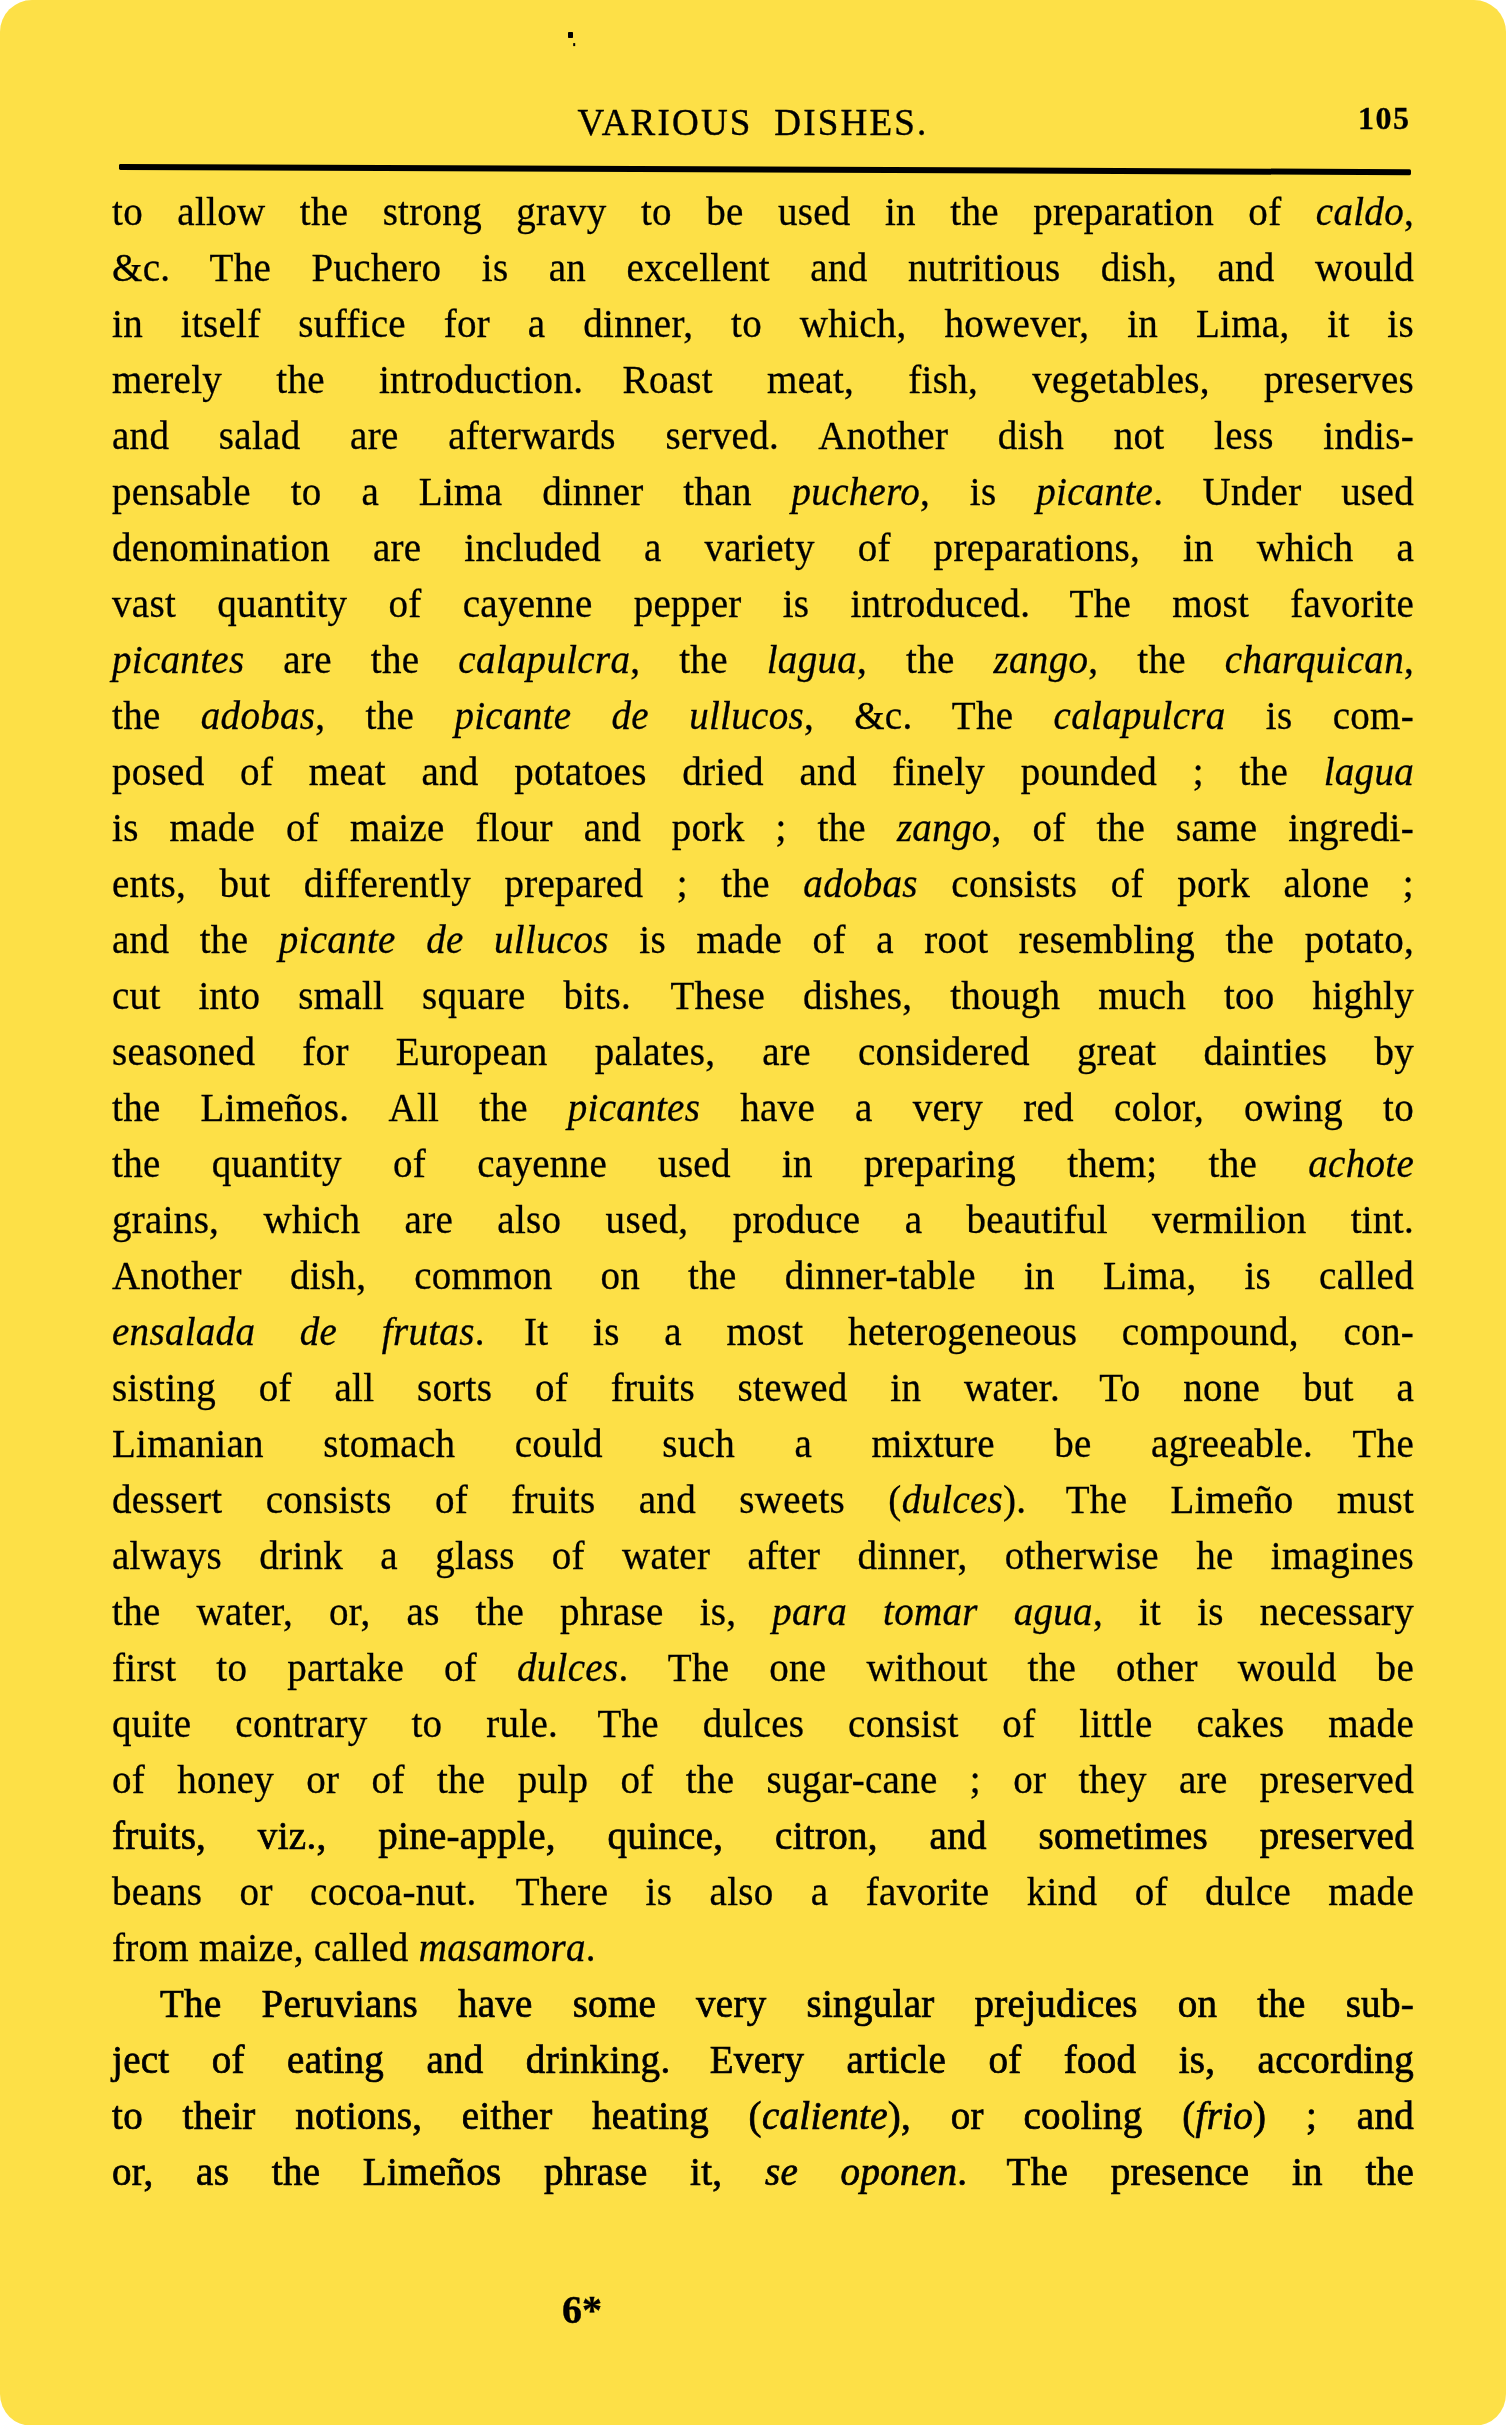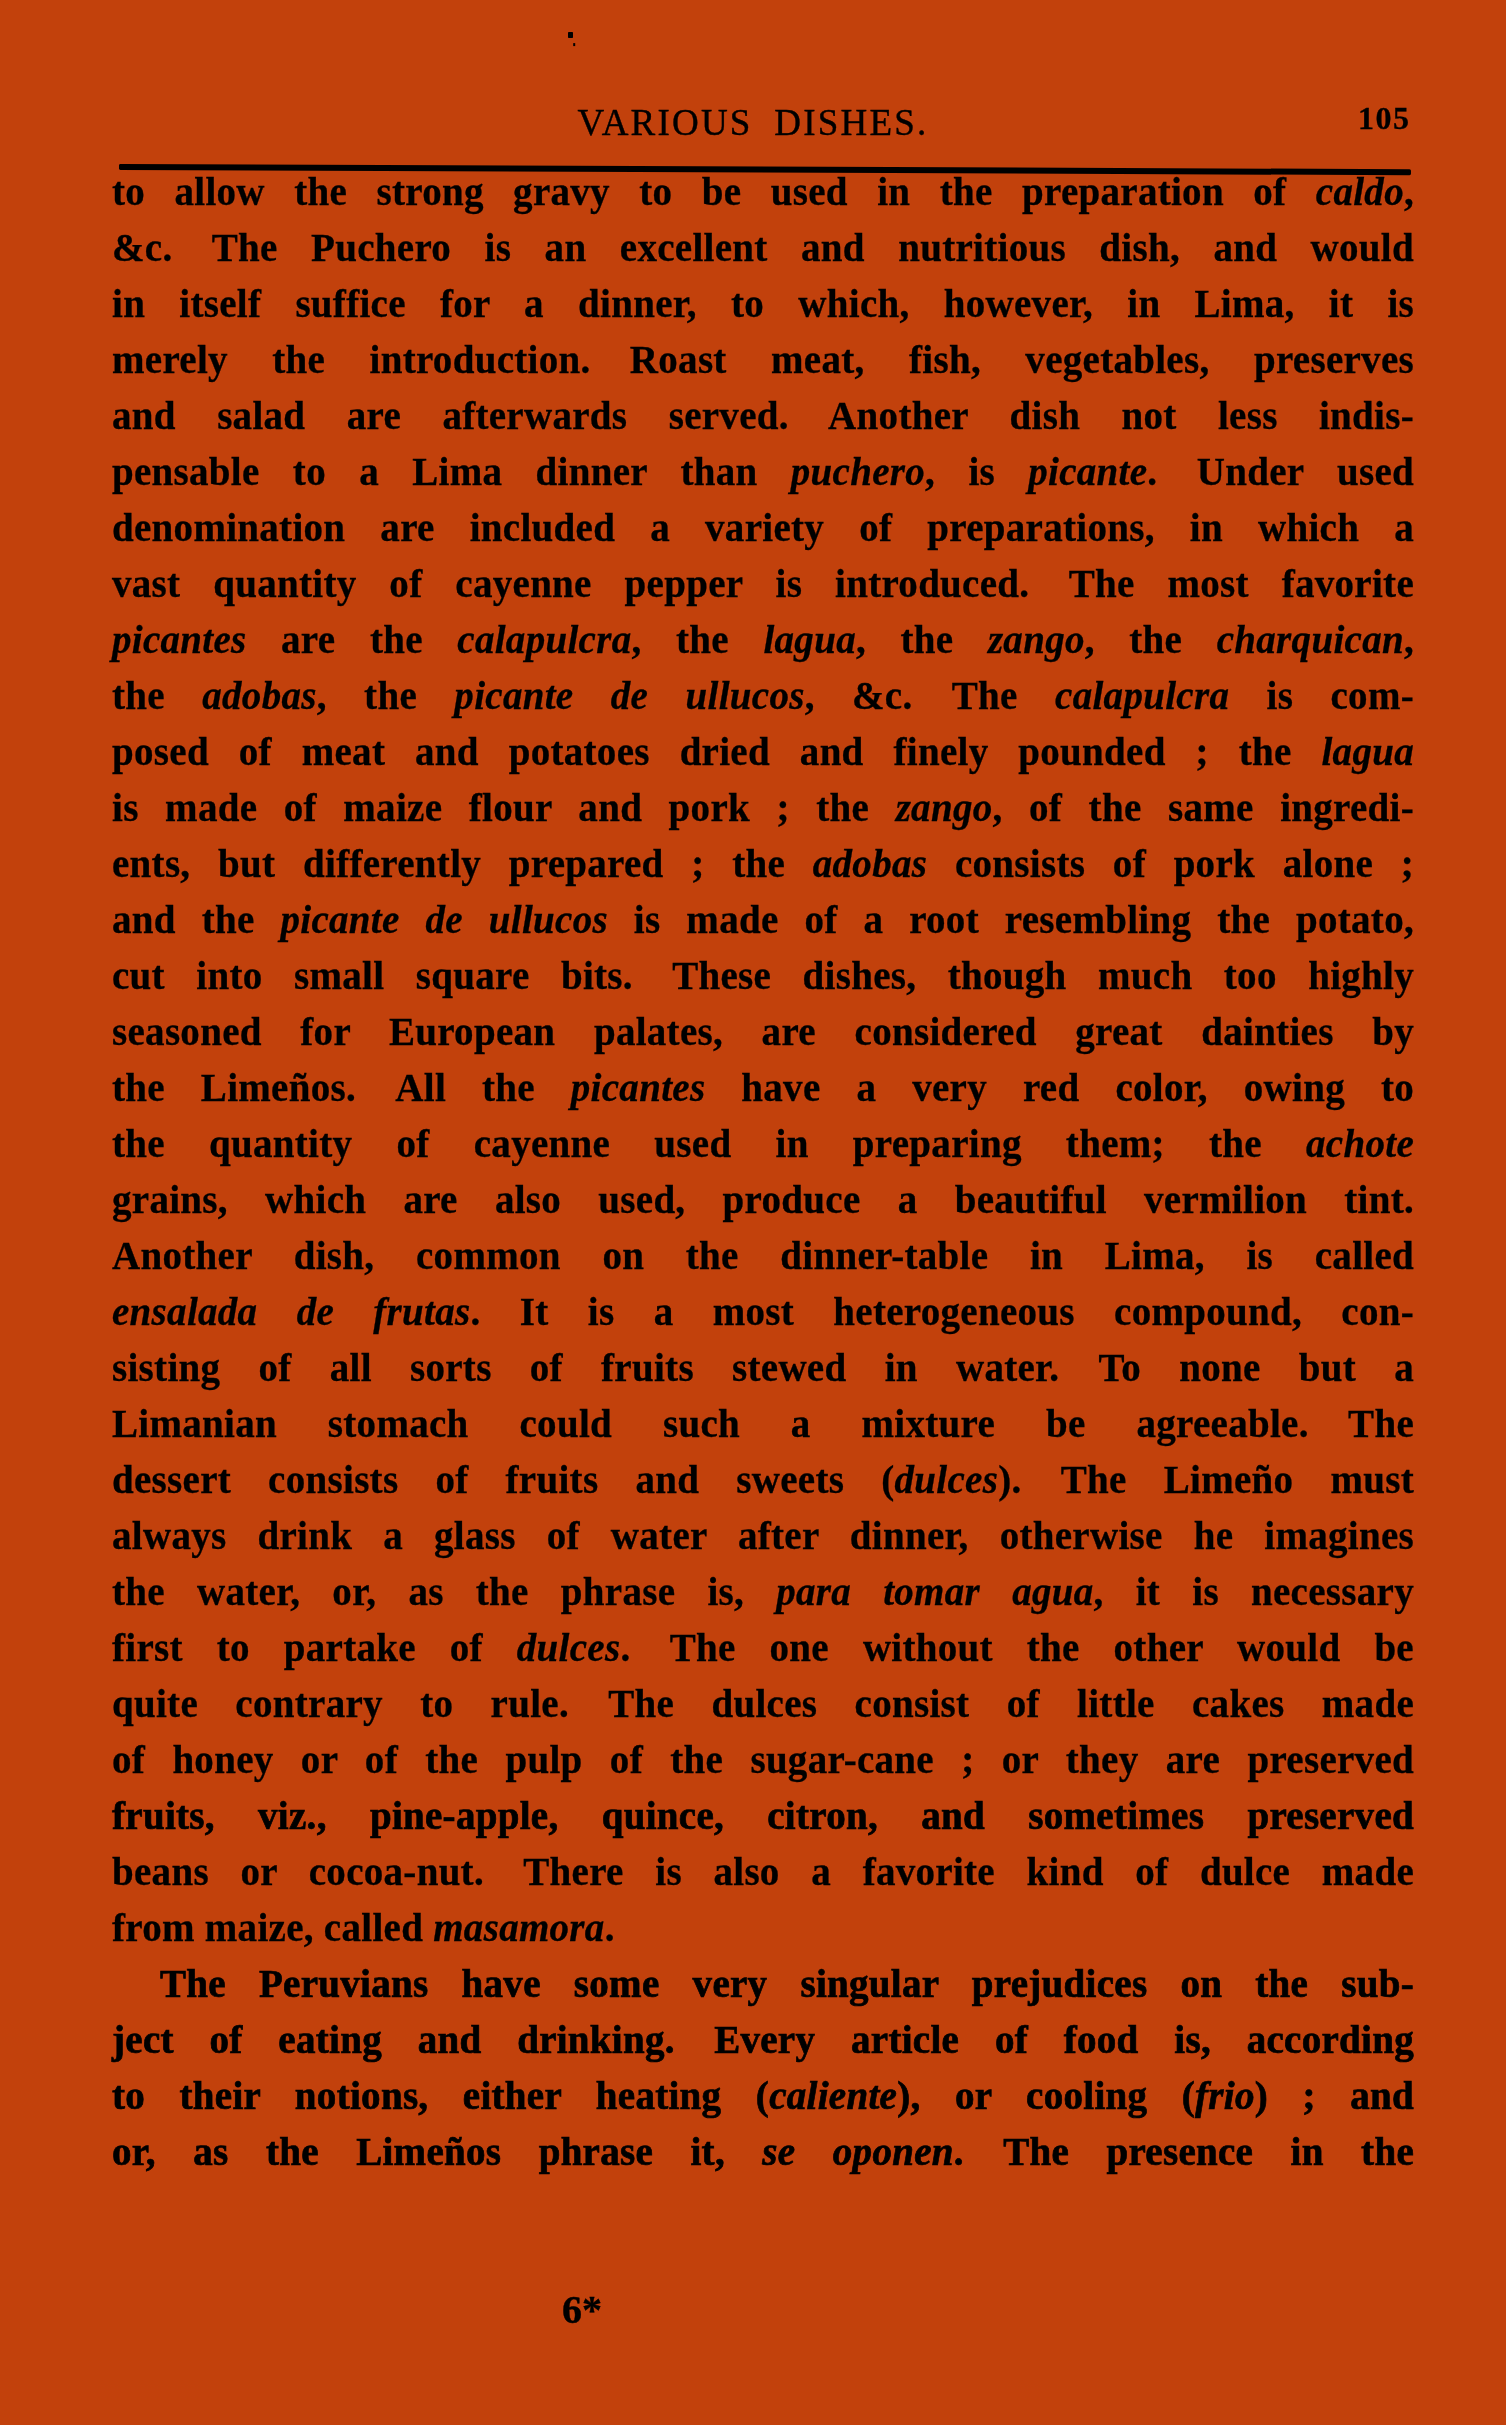--- a/index.html
+++ b/index.html
@@ -4,24 +4,25 @@
 <style>
   html, body {
     margin: 0;
     padding: 0;
     background: #ffffff;
   }
   .page {
     position: relative;
     width: 1506px;
     height: 2426px;
-    background: #c2410c;
+    background: #fde047;
     color: #000000;
     font-family: "Liberation Serif", "DejaVu Serif", serif;
     overflow: hidden;
+    border-radius: 32px;
   }
   .head-title {
     position: absolute;
     top: 101px;
     left: 0;
     width: 100%;
     text-align: center;
     font-size: 37px;
     letter-spacing: 2.2px;
     word-spacing: 10.3px;
@@ -54,23 +55,22 @@
     top: 32px;
     width: 5.2px;
     height: 5.9px;
     background: #000000;
     border-radius: 0.7px;
     box-shadow: 3.7px 9.6px 0 -1.5px #000000;
   }
   .page-body {
     position: absolute;
     left: 112px;
-    top: 164px;
+    top: 184px;
     width: 1302px;
-    font-weight: bold;
   }
   .line {
     font-size: 39px;
     line-height: 56px;
     height: 56px;
     text-align: justify;
     text-align-last: justify;
     letter-spacing: 0.3px;
     -webkit-text-stroke: 0.3px #000;
     white-space: normal;

